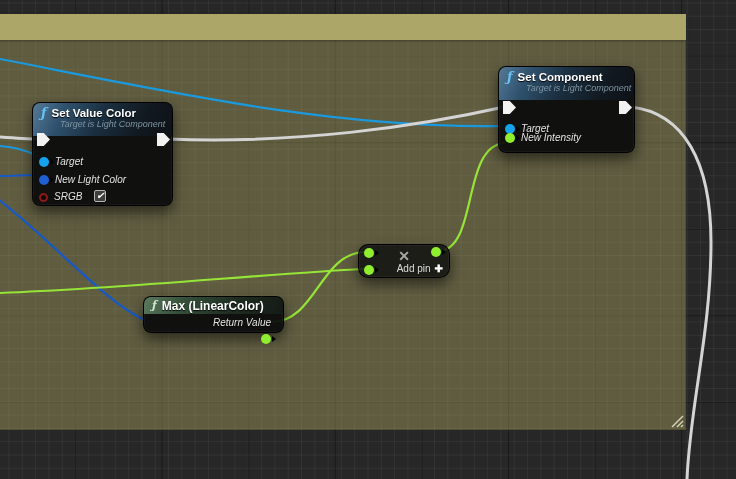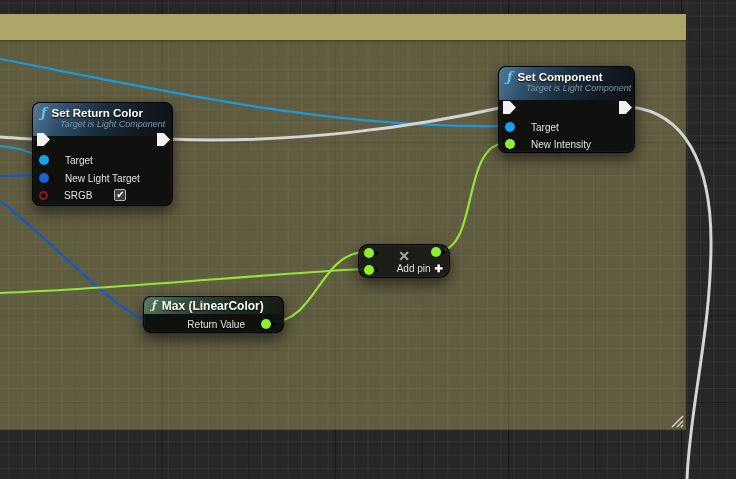--- a/index.html
+++ b/index.html
@@ -32,21 +32,21 @@
     box-shadow:0 6px 14px rgba(0,0,0,0.55), inset 0 0 0 1px rgba(255,255,255,0.04);}
   .node-header{border-radius:7px 7px 0 0;padding:4px 8px 4px 8px;}
   .header-blue{background:linear-gradient(115deg,#567a96 0%,#2f516d 22%,#1b2f40 48%,#11181f 78%,#0e1217 100%);}
   .header-green{background:linear-gradient(115deg,#5c7a5e 0%,#35503a 28%,#1e2c20 65%,#141a15 100%);}
   .title-row{display:flex;align-items:center;gap:5px;}
   .fx{font-family:"DejaVu Serif",serif;font-style:italic;font-weight:bold;font-size:13px;line-height:12px;}
   .fx-blue{color:#66c2f5;}
   .fx-green{color:#cfe8cf;}
   .node-title{font-size:11.5px;font-weight:bold;color:#ffffff;text-shadow:0 1px 1px #000;white-space:nowrap;}
   .node-subtitle{margin-left:19px;font-size:9px;font-style:italic;color:#7e94a2;white-space:nowrap;}
-  .pin-row{position:absolute;height:14px;display:flex;align-items:center;gap:16px;}
+  .pin-row{position:absolute;height:14px;display:flex;align-items:flex-end;gap:6px;font-style:italic;}
   .pin-label{font-size:10px;color:#e4e4e4;text-shadow:0 1px 0 rgba(0,0,0,0.6);white-space:nowrap;}
   
   .pin{display:inline-block;}
   .pin.exec{position:absolute;width:13px;height:13px;background:#f2f2f2;
     clip-path:polygon(0 0,52% 0,100% 50%,52% 100%,0 100%);}
   .pin.round{position:relative;width:10px;height:10px;border-radius:50%;flex:0 0 auto;}
   .pin.round::after{content:"";position:absolute;left:10.5px;top:2px;width:0;height:0;
     border-top:3px solid transparent;border-bottom:3px solid transparent;border-left:4.5px solid;}
   .pc-object{background:#14a2ef;}  .pc-object::after{border-left-color:#14a2ef;}
   .pc-struct{background:#1f5fd2;}  .pc-struct::after{border-left-color:#1f5fd2;}
@@ -91,33 +91,33 @@
     <path d="M 0 293 C 130 288 262 274 364 269" fill="none" stroke-width="2.2" stroke-linecap="round" stroke="#96e437"></path>
     <path d="M 272 322 C 316 321 320 254 364 252" fill="none" stroke-width="2.2" stroke-linecap="round" stroke="#96e437"></path>
     <path d="M 440 251 C 478 247 462 147 504 143" fill="none" stroke-width="2.2" stroke-linecap="round" stroke="#96e437"></path>
     <path d="M 631 107 C 684 113 711 162 711 242 C 711 332 690 405 687 479" fill="none" stroke-width="3" stroke-linecap="round" stroke="#d4d4d4"></path>
   </svg>
 
   <div class="node" style="left:32px;top:102px;width:141px;height:104px;">
     <div class="node-header header-blue" style="height:33px;">
       <div class="title-row">
         <span class="fx fx-blue">ƒ</span>
-        <span class="node-title">Set Return Color</span>
+        <span class="node-title">Set Value Color</span>
       </div>
       <div class="node-subtitle">Target is Light Component</div>
     </div>
     <span class="pin exec" style="left:4px;top:30px;"></span>
     <span class="pin exec" style="left:124px;top:30px;"></span>
     <div class="pin-row" style="left:6px;top:50px;">
       <span class="pin round pc-object"></span>
       <span class="pin-label">Target</span>
     </div>
     <div class="pin-row" style="left:6px;top:68px;">
       <span class="pin round pc-struct"></span>
-      <span class="pin-label">New Light Target</span>
+      <span class="pin-label">New Light Color</span>
     </div>
     <div class="pin-row" style="left:6px;top:85px;">
       <span class="pin hollow"></span>
       <span class="pin-label" style="font-size:10px;">SRGB</span>
       <span class="checkbox">✔</span>
     </div>
   </div>
 
   <div class="node" style="left:498px;top:66px;width:137px;height:87px;">
     <div class="node-header header-blue" style="height:33px;">
@@ -126,34 +126,34 @@
         <span class="node-title">Set Component</span>
       </div>
       <div class="node-subtitle">Target is Light Component</div>
     </div>
     <span class="pin exec" style="left:4px;top:34px;"></span>
     <span class="pin exec" style="left:120px;top:34px;"></span>
     <div class="pin-row" style="left:6px;top:53px;">
       <span class="pin round pc-object"></span>
       <span class="pin-label">Target</span>
     </div>
-    <div class="pin-row" style="left:6px;top:70px;">
+    <div class="pin-row" style="left:6px;top:62px;">
       <span class="pin round pc-float"></span>
       <span class="pin-label">New Intensity</span>
     </div>
   </div>
 
   <div class="node" style="left:143px;top:296px;width:141px;height:37px;">
     <div class="node-header header-green" style="height:17px;padding:2px 8px;">
       <div class="title-row">
         <span class="fx fx-green" style="font-size:11px;">ƒ</span>
         <span class="node-title" style="font-size:12px;">Max (LinearColor)</span>
       </div>
     </div>
-    <div class="pin-row" style="right:12px;top:20px;">
+    <div class="pin-row" style="right:12px;top:20px;flex-direction:column;">
       <span class="pin-label">Return Value</span>
       <span class="pin round pc-float"></span>
     </div>
   </div>
 
   <div class="node" style="left:358px;top:244px;width:92px;height:34px;border-radius:10px;background:rgba(18,18,18,0.85);">
     <span class="pin round pc-float abs" style="left:5px;top:3px;"></span>
     <span class="pin round pc-float abs" style="left:5px;top:20px;"></span>
     <span class="pin round pc-float abs" style="left:72px;top:2px;"></span>
     <div class="mult-symbol">✕</div>

